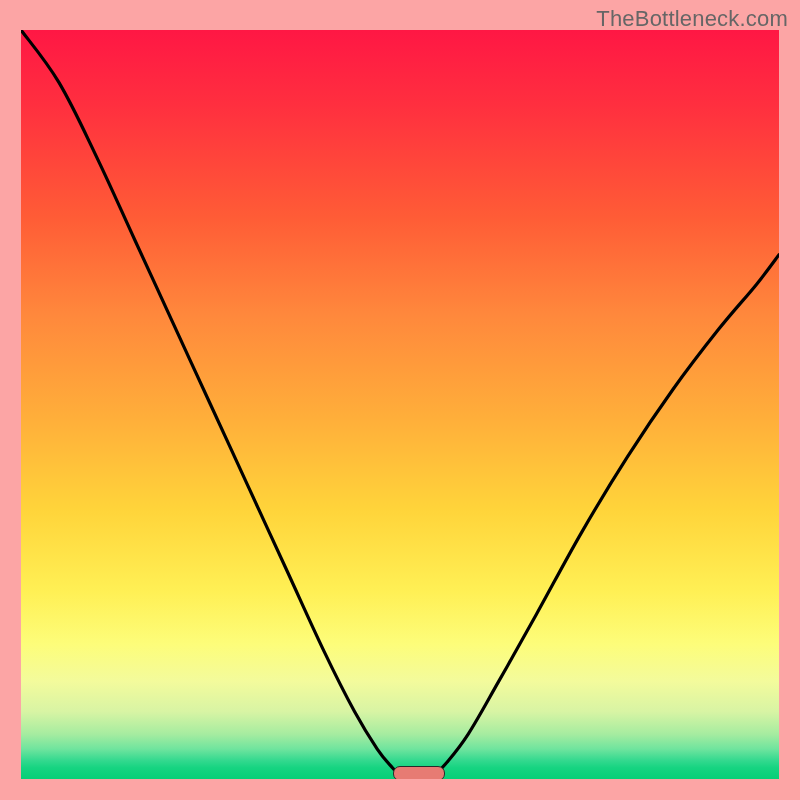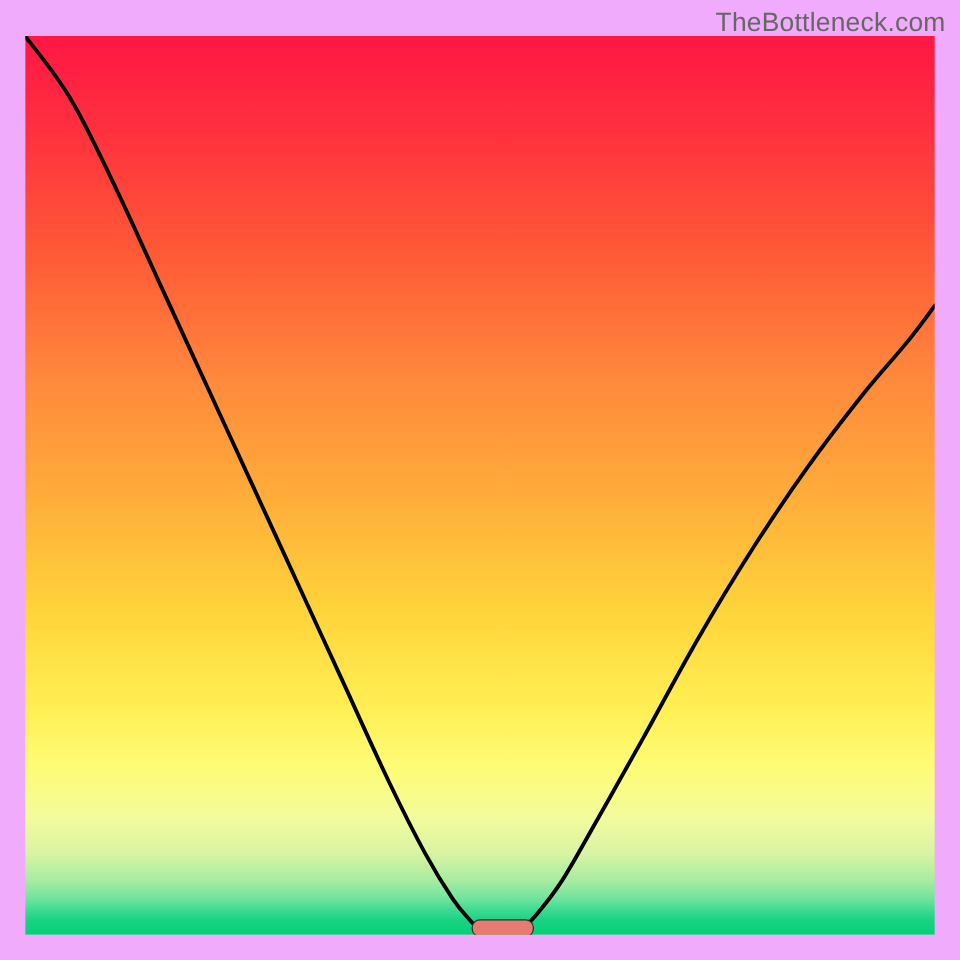--- a/index.html
+++ b/index.html
@@ -8,21 +8,21 @@
     width: 800px;
     height: 800px;
     background: #000;
     overflow: hidden;
     font-family: Arial, Helvetica, sans-serif;
   }
   .canvas {
     position: relative;
     width: 800px;
     height: 800px;
-    background: #f0abfc;
+    background: #fca5a5;
   }
   .watermark {
     position: absolute;
     top: 6px;
     right: 12px;
     color: #666;
     font-size: 22px;
     font-weight: 500;
     letter-spacing: 0.2px;
     z-index: 10;

